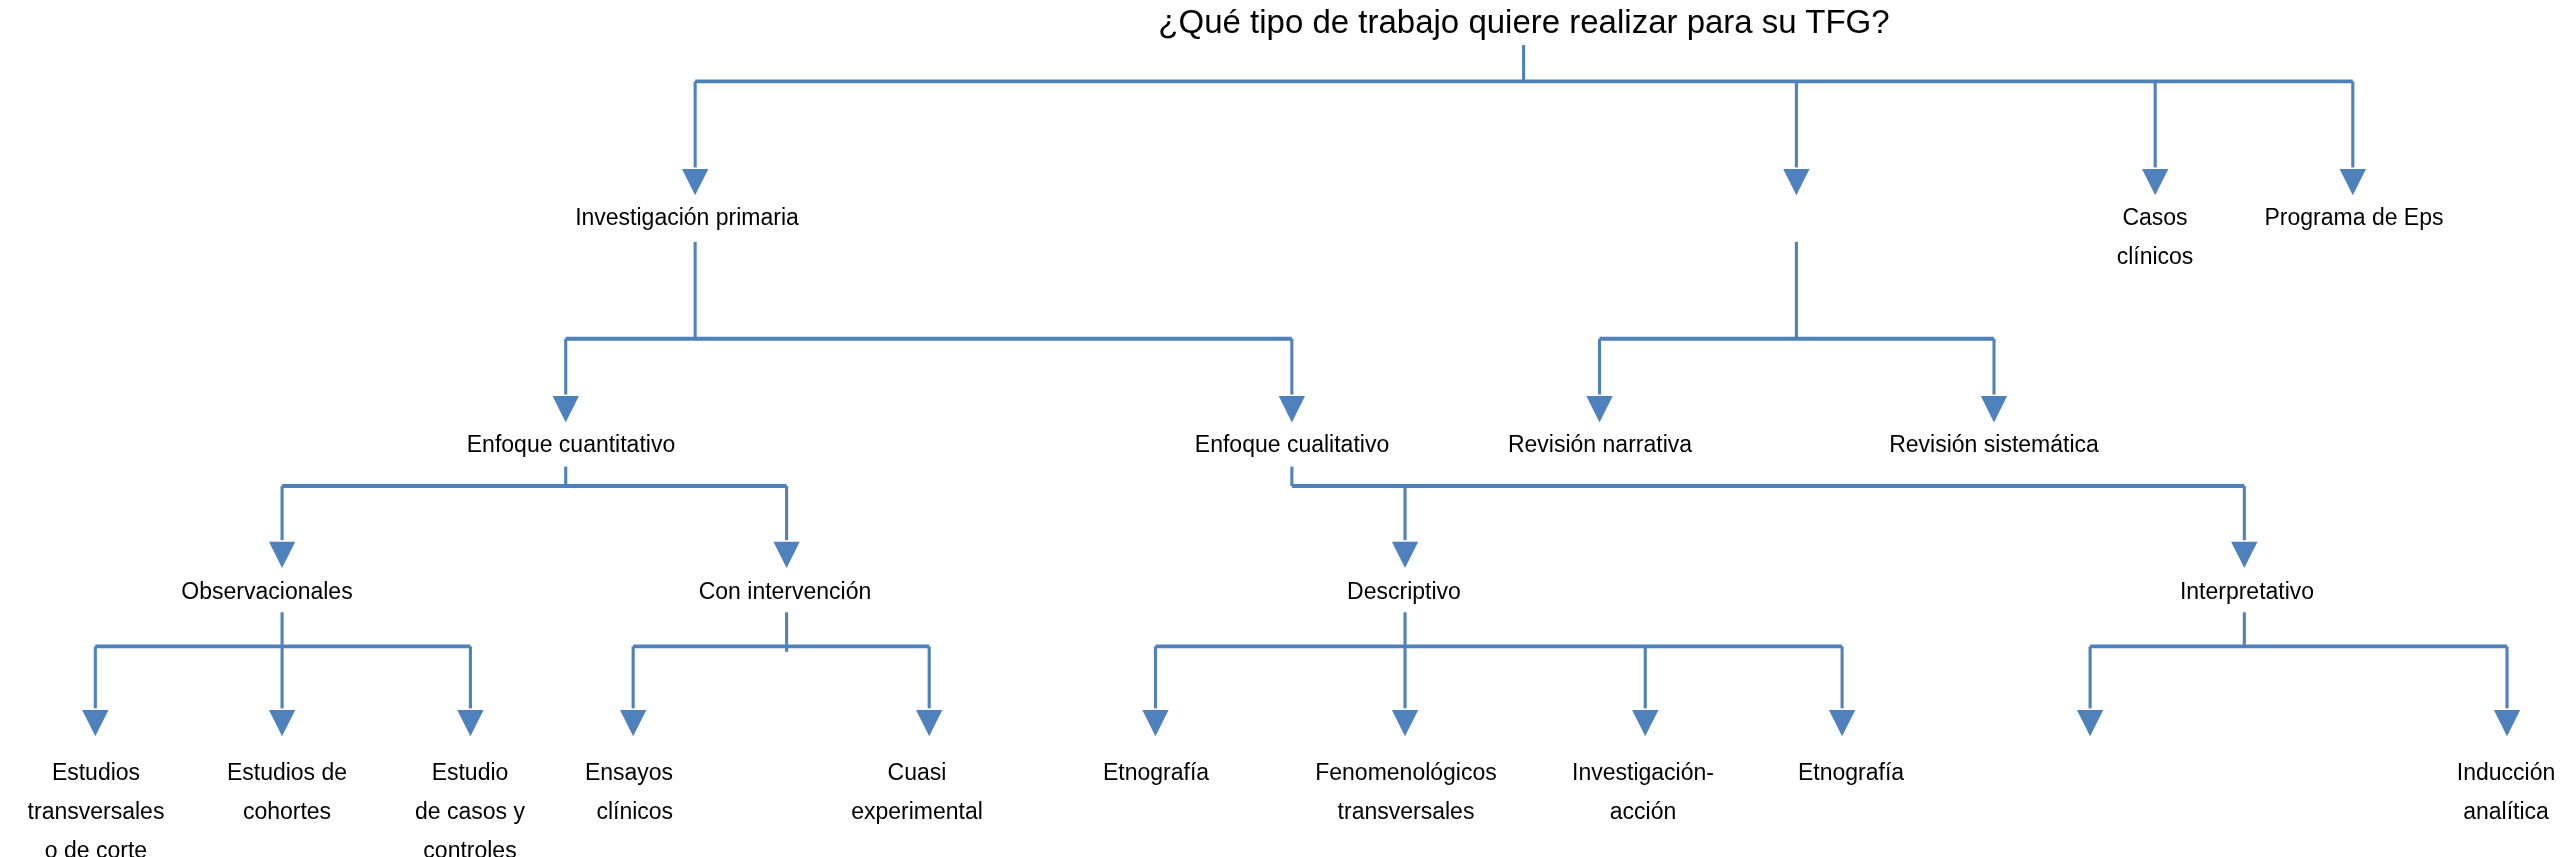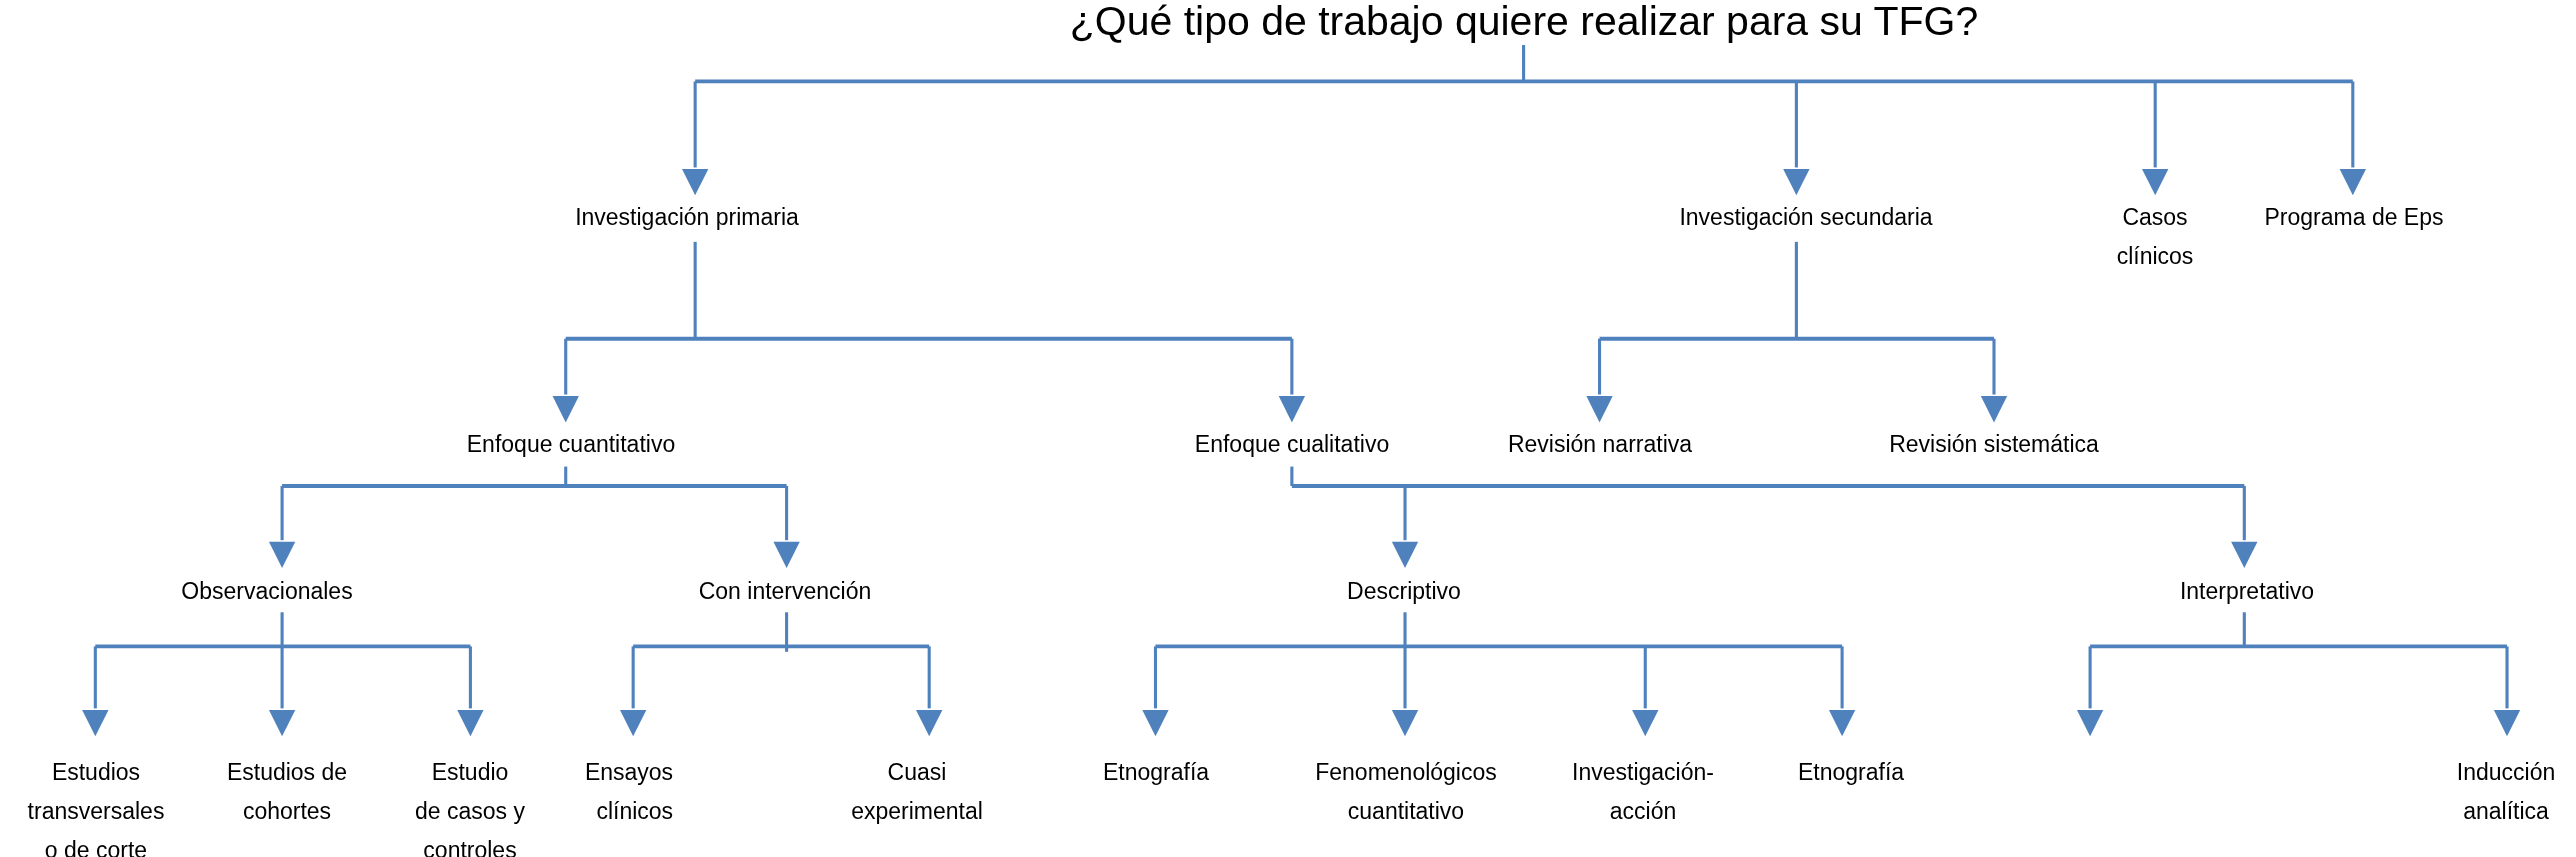--- a/index.html
+++ b/index.html
@@ -29,21 +29,21 @@
   .ah  { fill: #4f81bd; stroke: none; }
   .node {
     position: absolute;
     transform: translateX(-50%);
     text-align: center;
     font-size: 23px;
     line-height: 39px;
     color: #000000;
     white-space: pre-line;
   }
-  .node--title { font-size: 41px; }
+  .node--title { font-size: 33px; }
   .node--left  { text-align: right; }
   .node--right { text-align: center; }
 </style>
 </head>
 <body>
 
 <div class="canvas">
 
   <svg class="connectors" width="2576" height="858" viewBox="0 0 3324 1107">
 
@@ -164,21 +164,20 @@
     </g>
     <g>
       <path class="ln" d="M3235 834 V914"></path>
         <polygon class="ah" points="3218,916 3252,916 3235,950"></polygon>
     </g>
   </svg>
 
   <div class="node node--title" style="left:1524px; top:1.5px">¿Qué tipo de trabajo quiere realizar para su TFG?</div>
 
   <div class="node" style="left:687px; top:198px">Investigación primaria</div>
-  <div class="node" style="left:1806px; top:198px">Investigación secundaria</div>
   <div class="node" style="left:2155px; top:198px">Casos
 clínicos</div>
   <div class="node" style="left:2354px; top:198px">Programa de Eps</div>
 
   <div class="node" style="left:571px; top:425px">Enfoque cuantitativo</div>
   <div class="node" style="left:1292px; top:425px">Enfoque cualitativo</div>
   <div class="node" style="left:1600px; top:425px">Revisión narrativa</div>
   <div class="node" style="left:1994px; top:425px">Revisión sistemática</div>
 
   <div class="node" style="left:267px; top:572px">Observacionales</div>
@@ -193,21 +192,21 @@
 cohortes</div>
   <div class="node" style="left:470px; top:753px">Estudio
 de casos y
 controles</div>
   <div class="node node--left" style="left:629px; top:753px">Ensayos
 clínicos</div>
   <div class="node" style="left:917px; top:753px">Cuasi
 experimental</div>
   <div class="node" style="left:1156px; top:753px">Etnografía</div>
   <div class="node" style="left:1406px; top:753px">Fenomenológicos
-cuantitativo</div>
+transversales</div>
   <div class="node" style="left:1643px; top:753px">Investigación-
 acción</div>
   <div class="node" style="left:1851px; top:753px">Etnografía</div>
   <div class="node node--right" style="left:2506px; top:753px">Inducción
 analítica</div>
 
 </div>
 
 
 </body></html>

